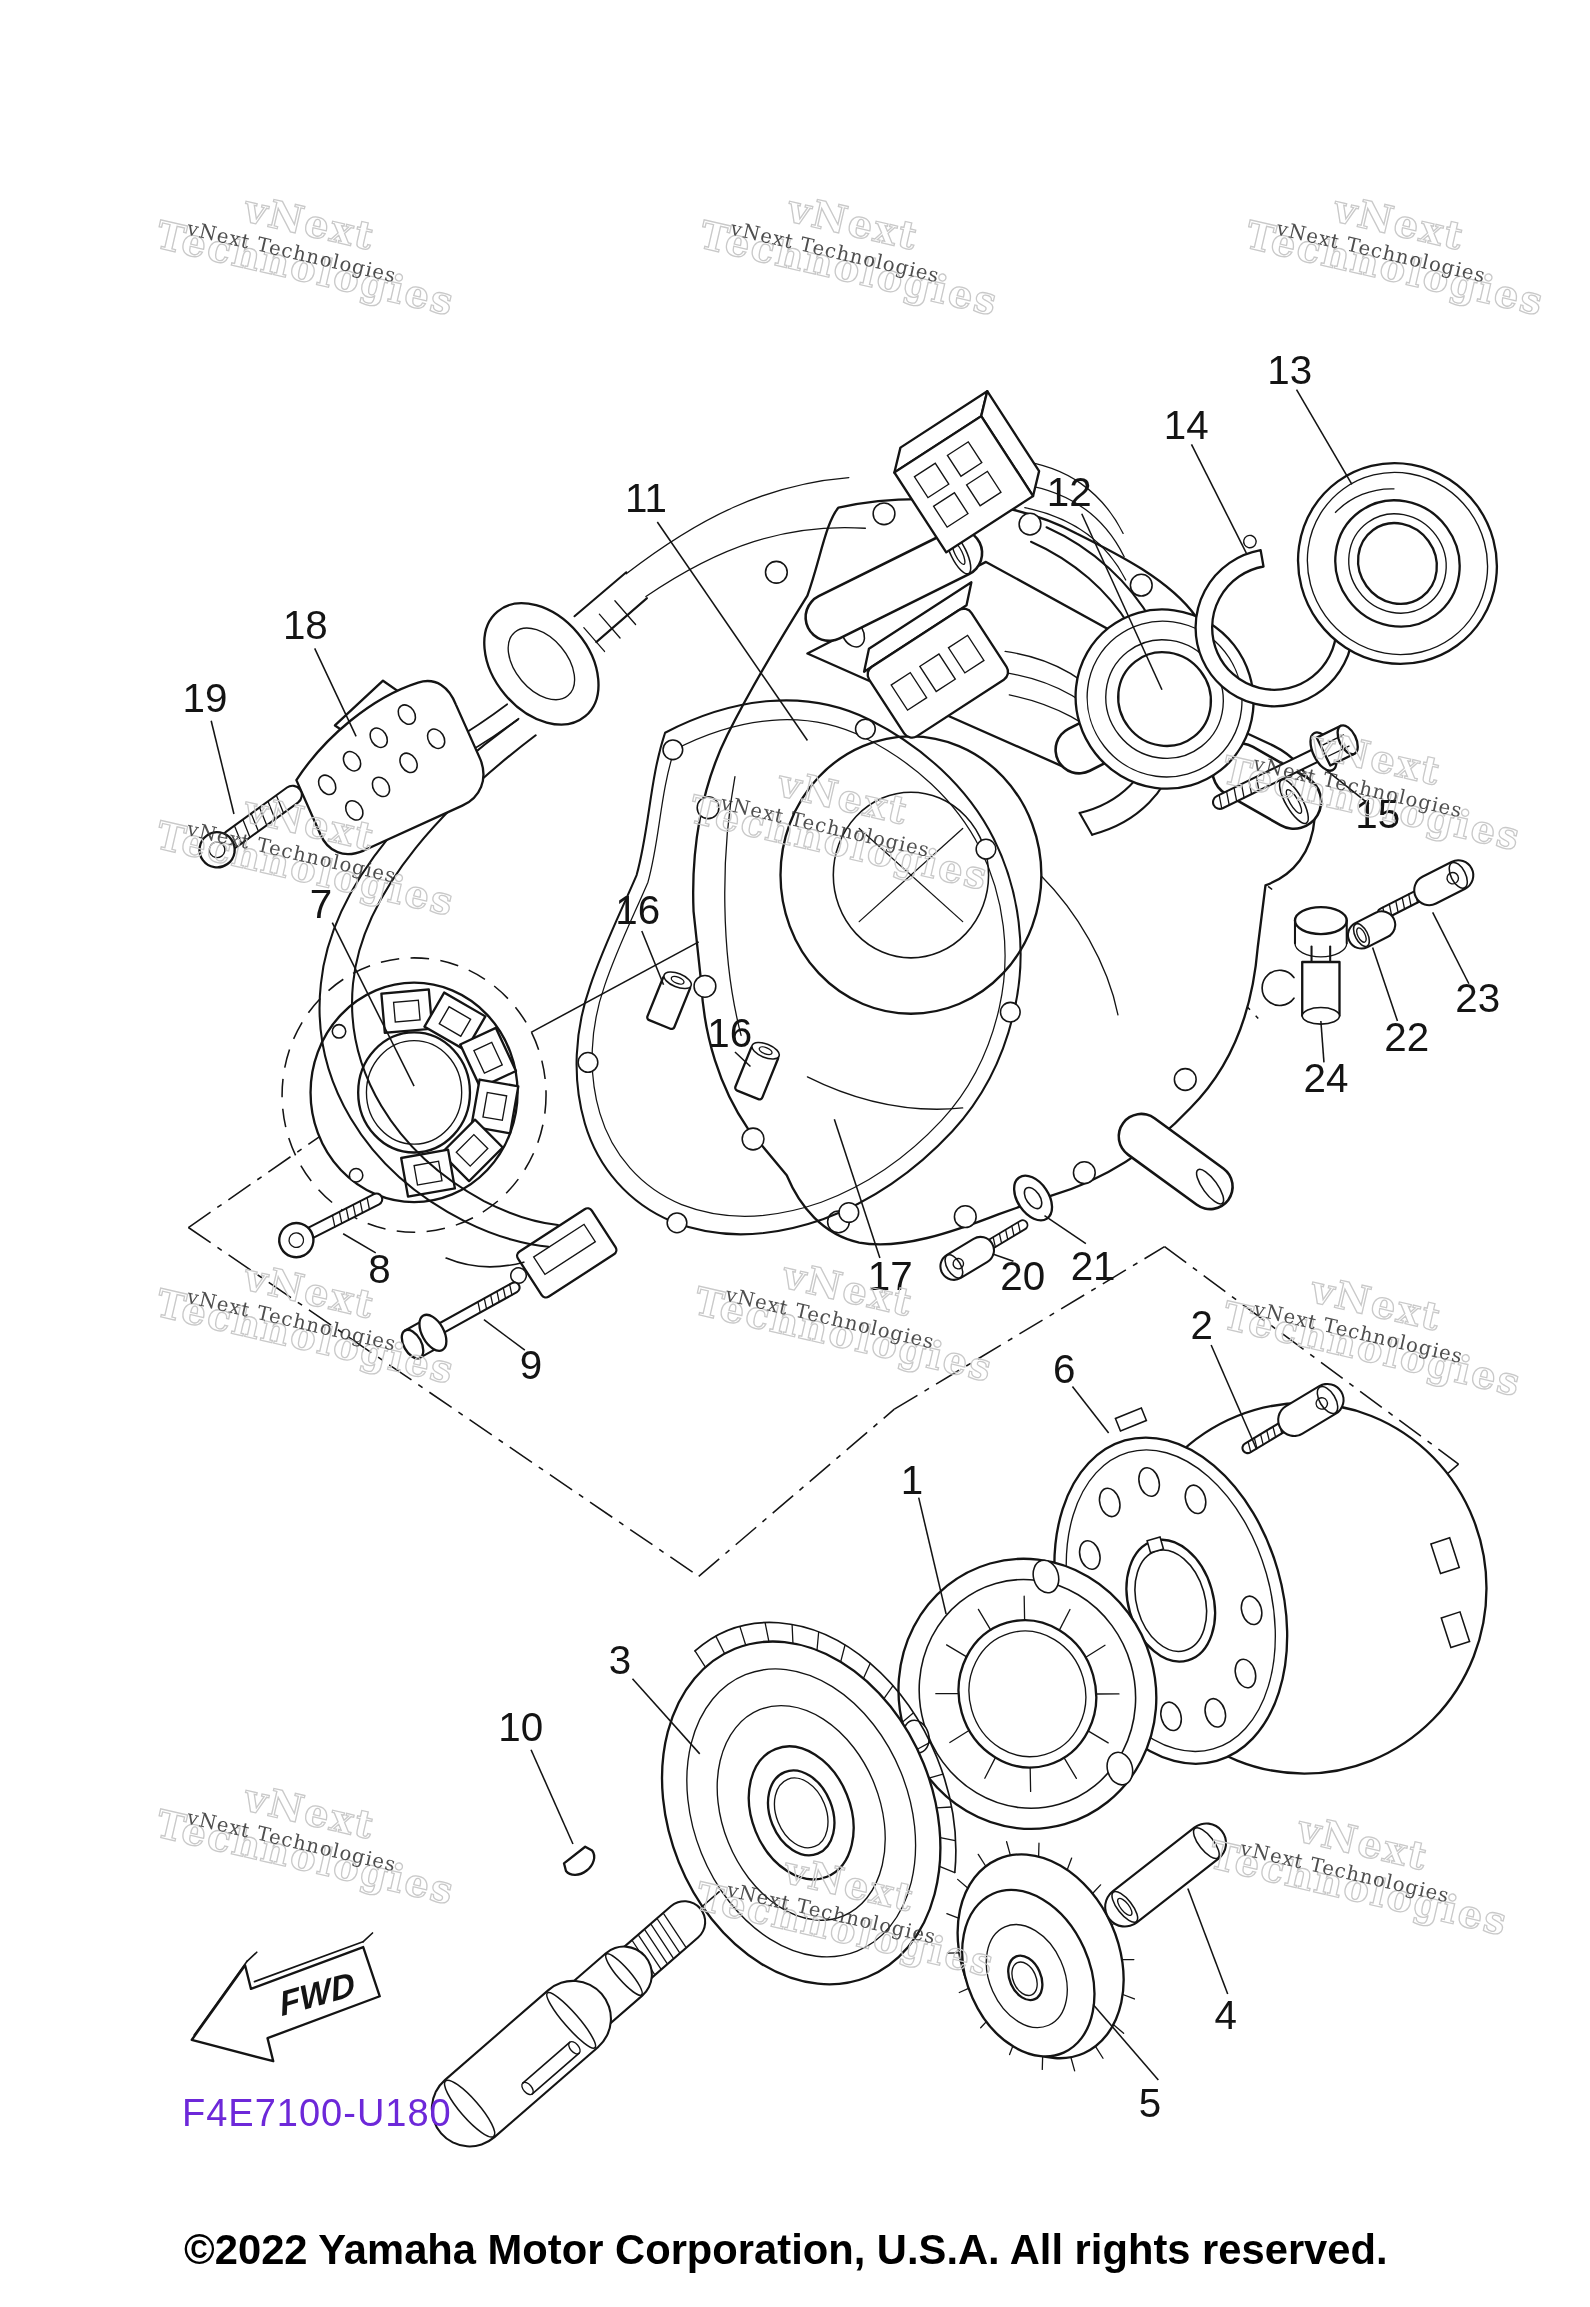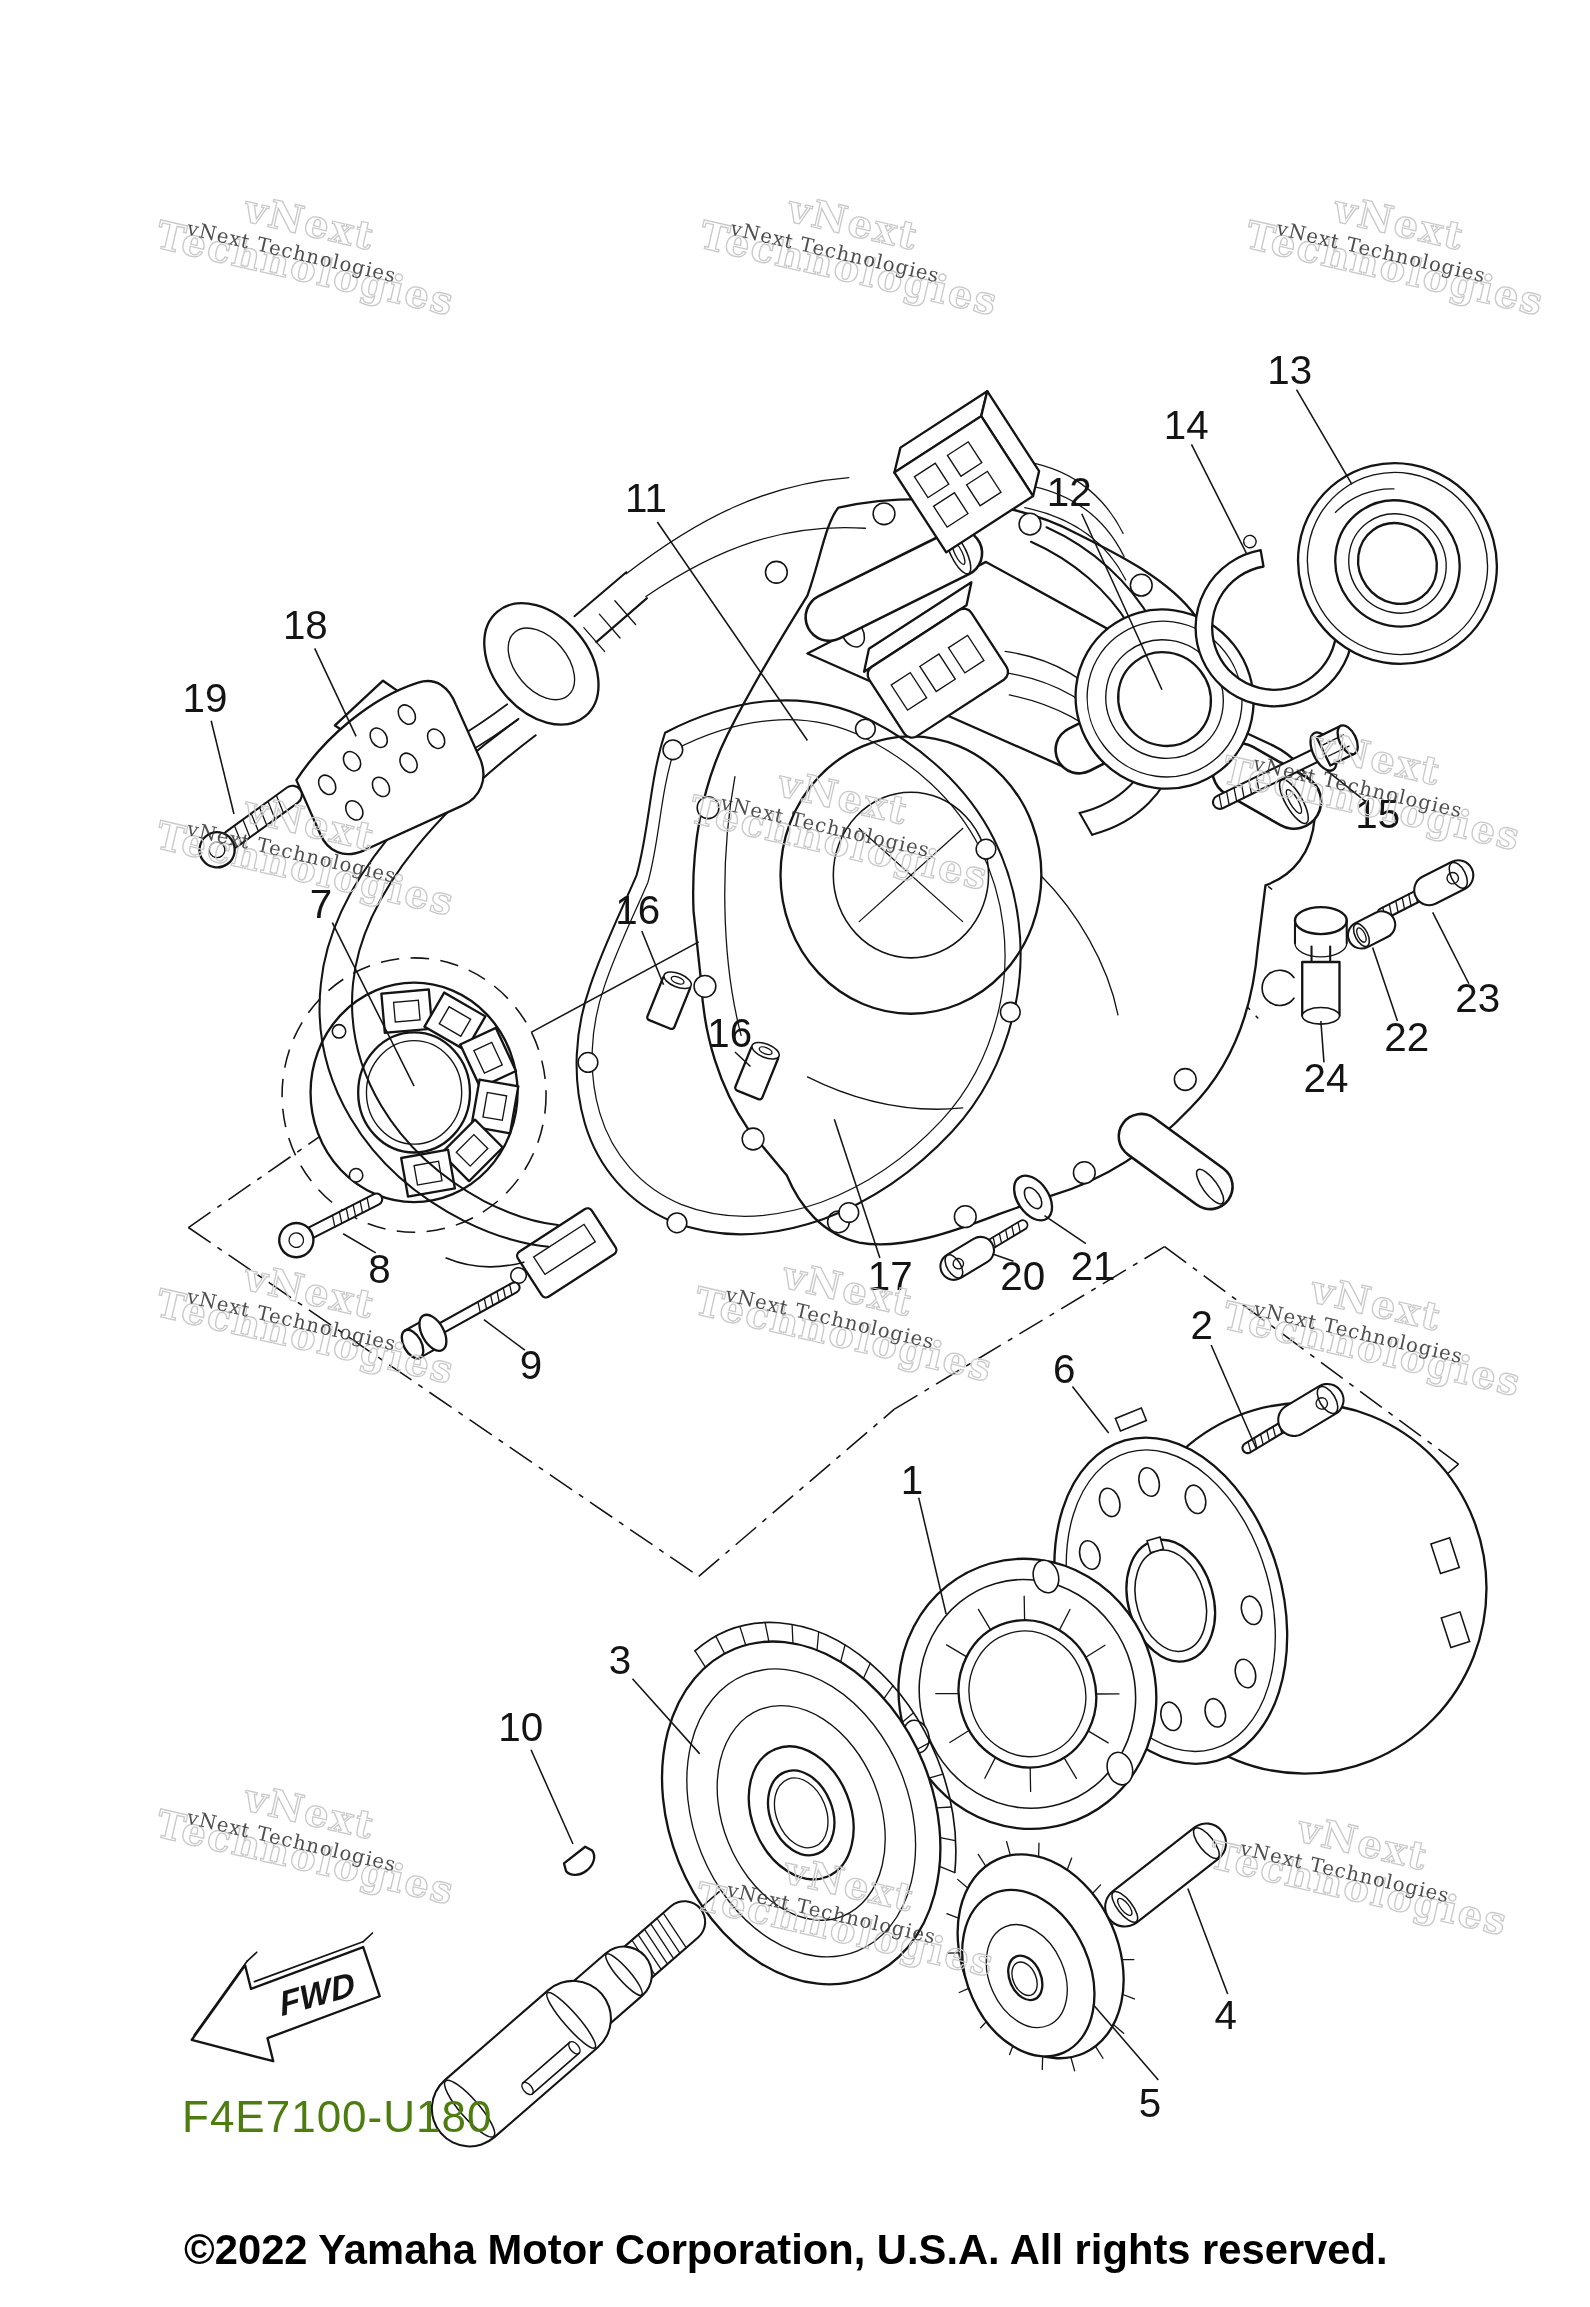--- a/index.html
+++ b/index.html
@@ -14,21 +14,21 @@
   .lwt{fill:none;stroke:#141414;stroke-width:2.6}
   .capb{stroke:#141414;stroke-linecap:round;fill:none}
   .capw{stroke:#fff;stroke-linecap:round;fill:none}
   .chain{stroke:#141414;stroke-width:3;fill:none;stroke-dasharray:52 16 10 16}
   .dashring{fill:none;stroke:#141414;stroke-width:3;stroke-dasharray:36 22}
   .leader{stroke:#141414;stroke-width:3;fill:none}
   .callout{font-family:"Liberation Sans",sans-serif;font-size:78px;fill:#141414;text-anchor:middle;dominant-baseline:central}
   .wm-big{font-family:"DejaVu Serif",serif;font-weight:700;font-size:74px;fill:none;stroke:#c9c9c9;stroke-width:2.5;letter-spacing:4px}
   .wm-small{font-family:"DejaVu Serif",serif;font-size:38px;fill:#303030;opacity:.85;letter-spacing:2px}
   .fwd{font-family:"Liberation Sans",sans-serif;font-weight:bold;font-style:italic;font-size:66px;fill:#141414;text-anchor:middle;dominant-baseline:central}
-  .partcode{position:absolute;left:182px;top:2092px;font-family:"Liberation Sans",sans-serif;font-size:44px;color:#4d7c0f;letter-spacing:1px}
+  .partcode{position:absolute;left:182px;top:2092px;font-family:"Liberation Sans",sans-serif;font-size:38px;color:#6d28d9;letter-spacing:1px}
   .copyright{position:absolute;left:184px;top:2225px;font-family:"Liberation Sans",sans-serif;font-weight:700;font-size:43px;color:#000;white-space:nowrap;transform:scaleX(.97);transform-origin:left top}
 </style>
 </head>
 <body>
 
 <div class="page">
 <svg viewBox="0 0 3072 4456">
 
   <g>
     <line class="chain" x1="364" y1="2371" x2="755" y2="2100"></line>

